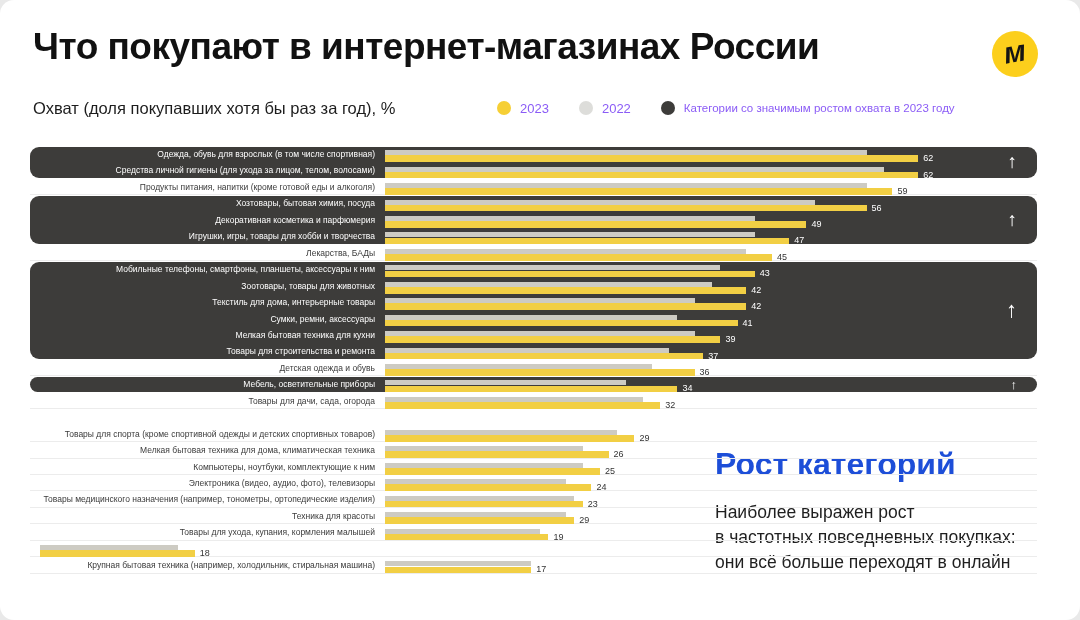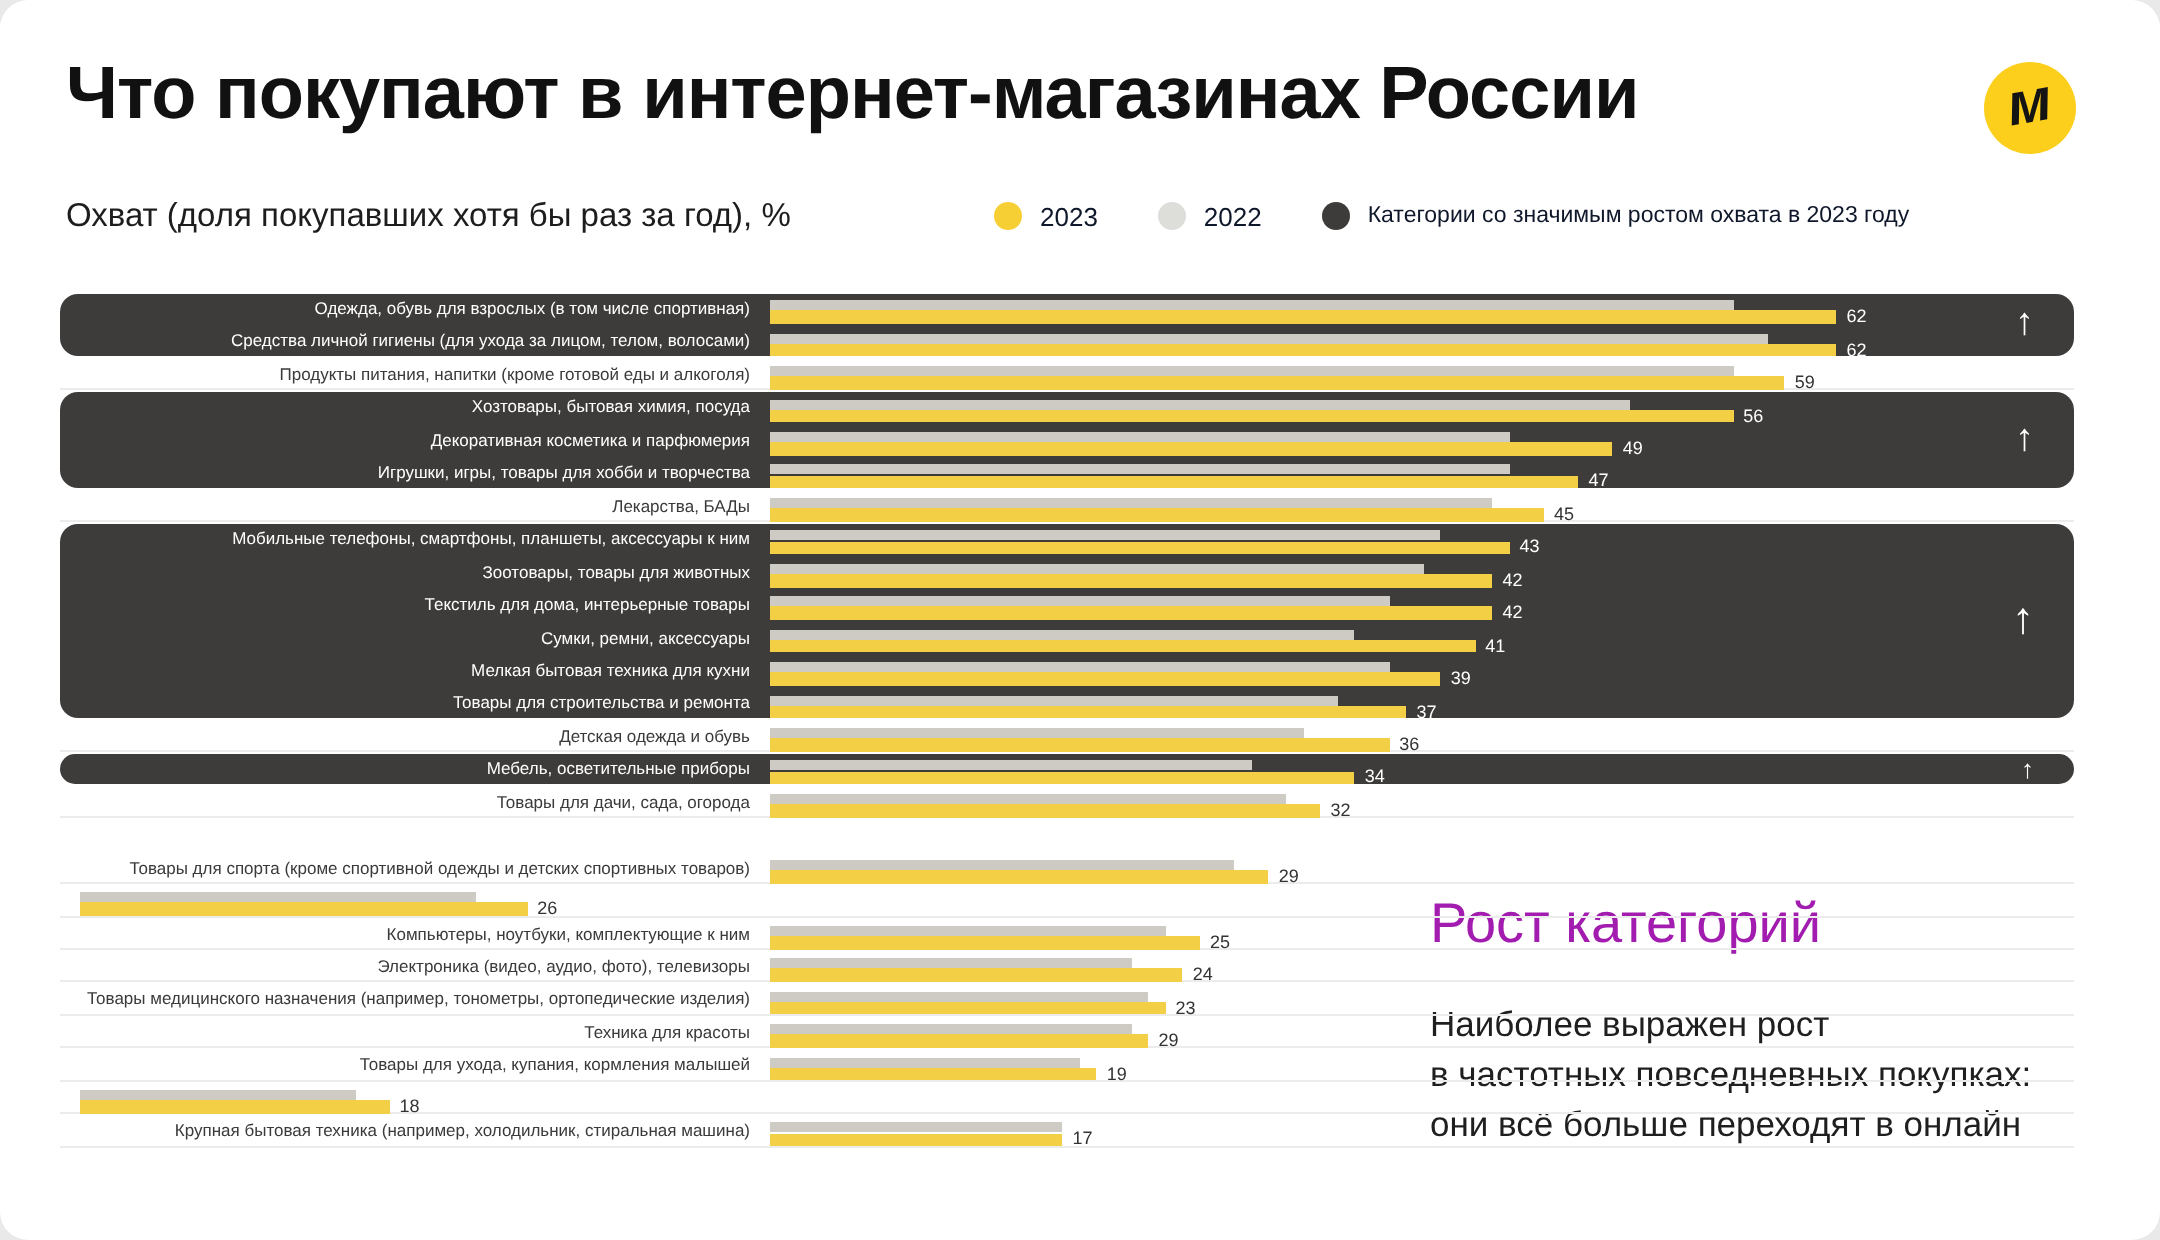--- a/index.html
+++ b/index.html
@@ -9,37 +9,37 @@
     -webkit-font-smoothing:antialiased;
   }
   .canvas{position:absolute;left:0;top:0;width:1080px;height:620px;background:#ffffff;border-radius:14px;overflow:hidden;}
   .title{position:absolute;left:33px;top:26px;font-size:37px;font-weight:bold;letter-spacing:-0.5px;color:#111;white-space:nowrap;}
   .logo{position:absolute;left:992px;top:31px;width:46px;height:46px;border-radius:50%;background:#FCCF1C;display:flex;align-items:center;justify-content:center;}
   .logo span{font-size:30px;font-weight:bold;font-style:italic;color:#141414;transform:rotate(-10deg) translateY(-2px);}
   .subtitle{position:absolute;left:33px;top:99px;font-size:16.5px;color:#1d1d1d;white-space:nowrap;}
   .legend{position:absolute;left:497px;top:98px;height:20px;display:flex;align-items:center;}
   .litem{display:flex;align-items:center;margin-right:30px;}
   .ldot{width:14px;height:14px;border-radius:50%;margin-right:9px;flex:0 0 auto;}
-  .ltext{font-size:13px;color:#0f172a;white-space:nowrap;}
+  .ltext{font-size:13px;color:#8b5cf6;white-space:nowrap;}
   .ltext.small{font-size:11.5px;}
   
   .chart{position:absolute;left:30px;top:146px;width:1007px;height:429px;}
   .band{position:absolute;left:0;width:1007px;background:#3D3C3A;border-radius:9px;z-index:0;}
   .band .arrow{position:absolute;right:20px;top:50%;transform:translateY(-52%);color:#fff;font-weight:bold;line-height:1;}
   .row{position:absolute;left:0;width:1007px;display:flex;z-index:1;box-sizing:border-box;}
   .row.plain{border-bottom:1px solid #ececec;}
   .rlabel{width:345px;flex:0 0 auto;text-align:right;font-size:8.5px;color:#3a3a3a;line-height:16.4px;white-space:nowrap;overflow:hidden;}
   .row.hl .rlabel{color:#fff;}
   .bars{position:relative;flex:1;margin-left:10px;}
   .bar22{position:absolute;left:0;top:4.2px;height:5px;background:#CDCBC3;}
   .bar23{position:absolute;left:0;top:9.4px;height:6.6px;background:#F2CF44;}
   .val{position:absolute;top:8.2px;font-size:9px;color:#333;line-height:9px;}
   .row.hl .val{color:#fff;}
   
-  .ann-h{position:absolute;left:715px;top:446px;font-size:28px;font-weight:normal;color:#a21caf;white-space:nowrap;}
+  .ann-h{position:absolute;left:715px;top:446px;font-size:32px;font-weight:bold;color:#1d4ed8;white-space:nowrap;}
   .ann-t{position:absolute;left:715px;top:500px;font-size:17.5px;color:#1f1f1f;line-height:1.42;white-space:pre-line;}
 </style>
 </head>
 <body>
 
 <div class="canvas">
 
   <div class="title">Что покупают в интернет-магазинах России</div>
 
   <div class="logo">
@@ -206,20 +206,21 @@
       </div>
       <div class="row plain" style="top: 279.65px; height: 16.45px;">
         <span class="rlabel">Товары для спорта (кроме спортивной одежды и детских спортивных товаров)</span>
         <div class="bars">
           <div class="bar22" style="width: 232.2px; background: rgb(205, 203, 195);"></div>
           <div class="bar23" style="width: 249.4px; background: rgb(242, 207, 68);"></div>
           <span class="val" style="left: 254.4px;">29</span>
         </div>
       </div>
       <div class="row plain" style="top: 296.1px; height: 16.45px;">
+        <span class="rlabel">Мелкая бытовая техника для дома, климатическая техника</span>
         <div class="bars">
           <div class="bar22" style="width: 197.8px; background: rgb(205, 203, 195);"></div>
           <div class="bar23" style="width: 223.6px; background: rgb(242, 207, 68);"></div>
           <span class="val" style="left: 228.6px;">26</span>
         </div>
       </div>
       <div class="row plain" style="top: 312.55px; height: 16.45px;">
         <span class="rlabel">Компьютеры, ноутбуки, комплектующие к ним</span>
         <div class="bars">
           <div class="bar22" style="width: 197.8px; background: rgb(205, 203, 195);"></div>

